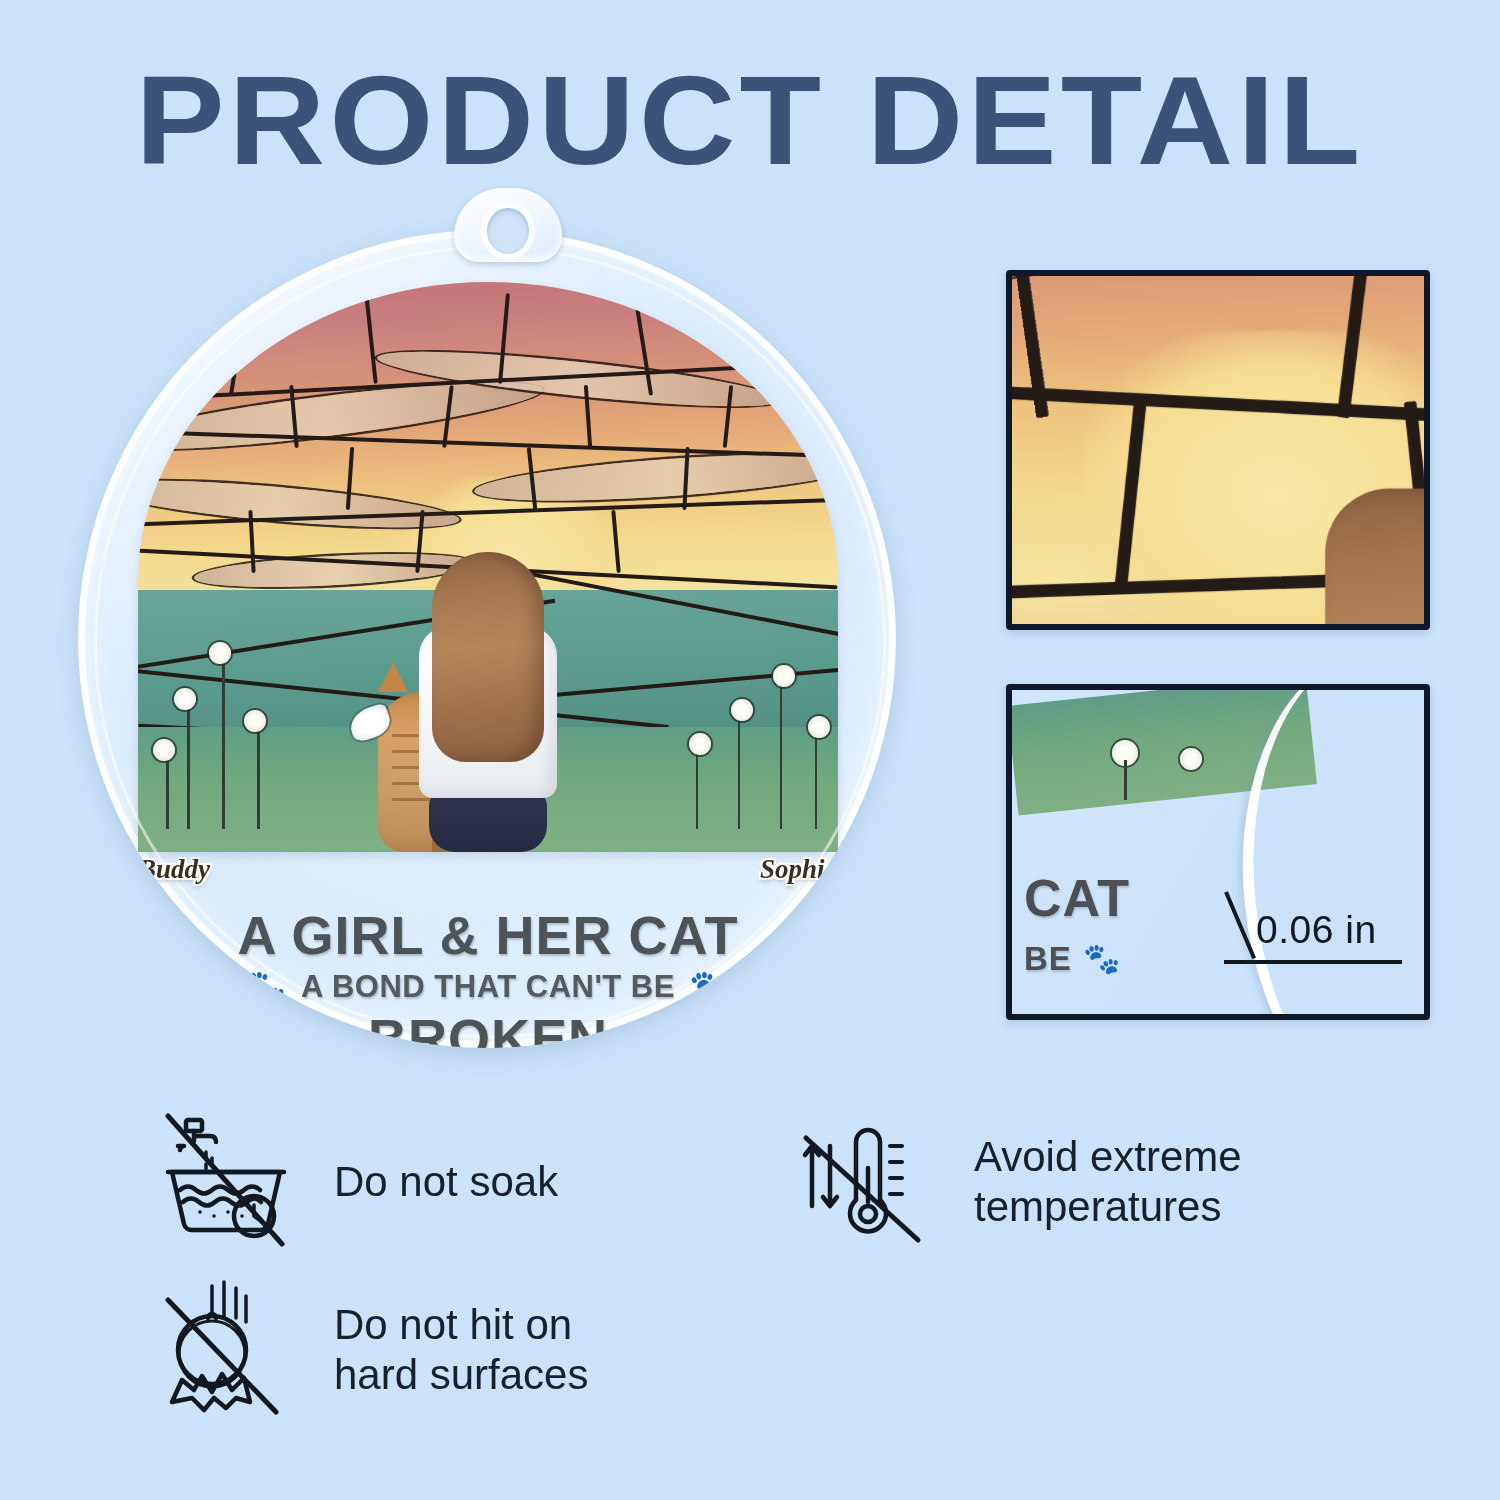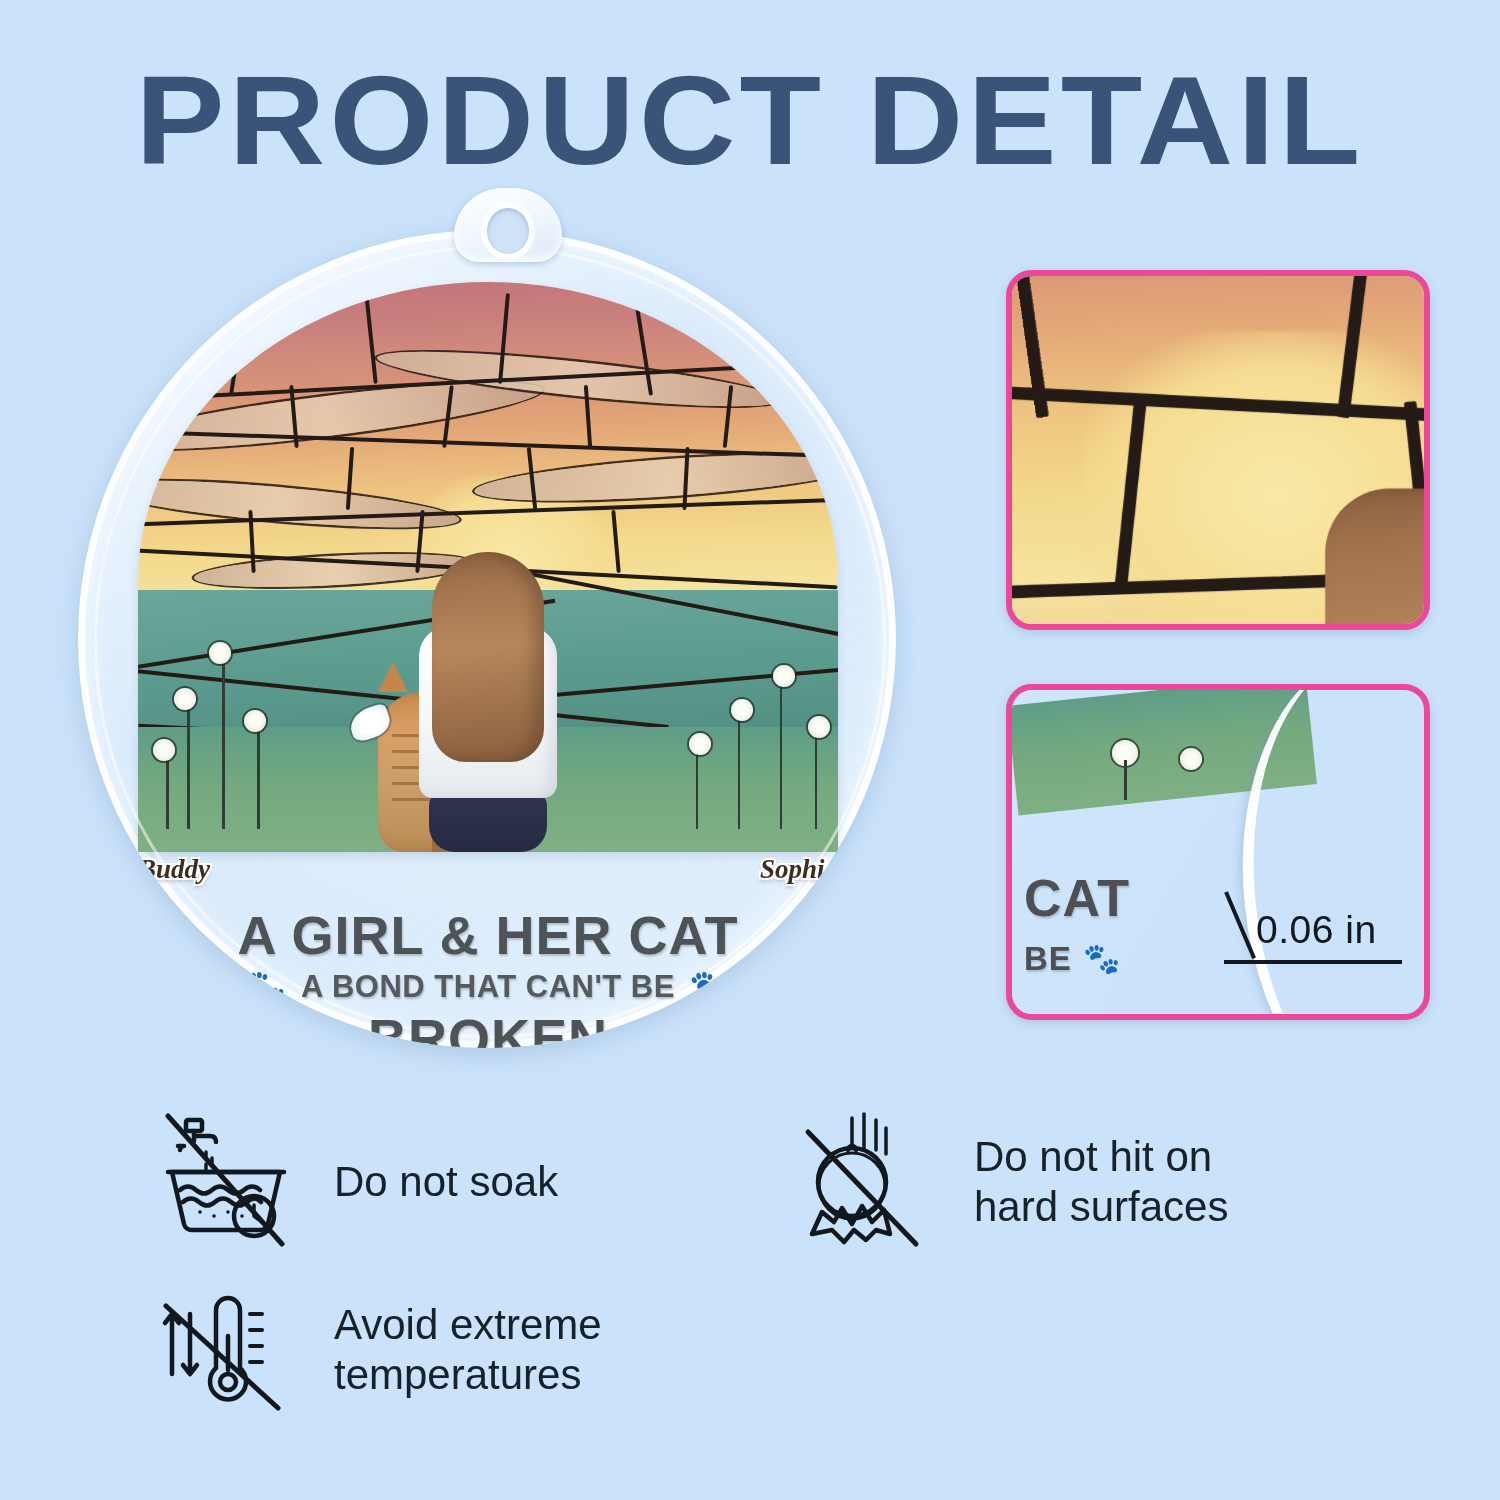--- a/index.html
+++ b/index.html
@@ -185,22 +185,22 @@
   .q-line2{
     font-size:31px;letter-spacing:.5px;margin-top:6px;color:#545a5e;
     display:flex;align-items:center;justify-content:center;gap:14px;
   }
   .q-line3{font-size:54px;letter-spacing:1px;margin-top:2px;color:#4e5357;}
   .paw{display:inline-block;font-size:34px;line-height:1;color:#5b6166;text-shadow:none;}
 
   
   .callout{
     position:absolute;
-    border:6px solid #ec4899;
-    border-radius:26px;
+    border:6px solid #0f172a;
+    border-radius:4px;
     overflow:hidden;
     background:#cae2fa;
     box-shadow:0 3px 10px rgba(90,125,165,.25);
   }
   #callout-closeup{left:1006px;top:270px;width:412px;height:348px;}
   #callout-thickness{left:1006px;top:684px;width:412px;height:324px;}
 
   .zoom-art{position:absolute;left:-240px;top:-190px;width:900px;height:760px;transform:scale(1.15);transform-origin:0 0;}
 
   .thk-art{position:absolute;left:-300px;top:-470px;width:900px;height:760px;}
@@ -424,43 +424,43 @@
           <line x1="18" y1="4" x2="132" y2="132" stroke-width="5"></line>
         </svg>
       </span>
       <span class="care-label">Do not soak</span>
     </div>
 
 
     <div class="care-item">
       <span class="care-icon">
         <svg viewBox="0 0 150 140" width="150" height="140" fill="none" stroke="#111820" stroke-width="4.5" stroke-linecap="round" stroke-linejoin="round">
-          <path d="M62 6 v26 M74 2 v34 M86 8 v30 M96 16 v26" stroke-width="3.5"></path>
-          <circle cx="62" cy="70" r="34"></circle>
-          <circle cx="62" cy="74" r="33" stroke-width="3"></circle>
-          <path d="M58 38 a4 4 0 1 1 8 0"></path>
-          <path d="M22 122 l10 -22 l12 10 l8 -14 l10 16 l10 -18 l10 16 l12 -12 l6 24 l-14 -4 l-10 10 l-12 -10 l-10 12 l-12 -12 Z"></path>
-          <line x1="18" y1="20" x2="126" y2="132" stroke-width="5"></line>
-        </svg>
-      </span>
-      <span class="care-label">Do not hit on
-hard surfaces</span>
-    </div>
-
-    <div class="care-item">
-      <span class="care-icon">
-        <svg viewBox="0 0 150 140" width="150" height="140" fill="none" stroke="#111820" stroke-width="4.5" stroke-linecap="round" stroke-linejoin="round">
           <path d="M22 34 v60 M22 34 l-7 9 M22 34 l7 9"></path>
           <path d="M40 34 v60 M40 94 l-7 -9 M40 94 l7 -9"></path>
           <path d="M66 30 a12 12 0 0 1 24 0 v58 a18 18 0 1 1 -24 0 Z"></path>
           <path d="M78 56 v34"></path>
           <circle cx="78" cy="102" r="8"></circle>
           <path d="M100 34 h12 M100 50 h12 M100 66 h12 M100 82 h12" stroke-width="4"></path>
           <line x1="16" y1="26" x2="128" y2="128" stroke-width="5"></line>
         </svg>
       </span>
       <span class="care-label">Avoid extreme
 temperatures</span>
     </div>
 
+    <div class="care-item">
+      <span class="care-icon">
+        <svg viewBox="0 0 150 140" width="150" height="140" fill="none" stroke="#111820" stroke-width="4.5" stroke-linecap="round" stroke-linejoin="round">
+          <path d="M62 6 v26 M74 2 v34 M86 8 v30 M96 16 v26" stroke-width="3.5"></path>
+          <circle cx="62" cy="70" r="34"></circle>
+          <circle cx="62" cy="74" r="33" stroke-width="3"></circle>
+          <path d="M58 38 a4 4 0 1 1 8 0"></path>
+          <path d="M22 122 l10 -22 l12 10 l8 -14 l10 16 l10 -18 l10 16 l12 -12 l6 24 l-14 -4 l-10 10 l-12 -10 l-10 12 l-12 -12 Z"></path>
+          <line x1="18" y1="20" x2="126" y2="132" stroke-width="5"></line>
+        </svg>
+      </span>
+      <span class="care-label">Do not hit on
+hard surfaces</span>
+    </div>
+
   </div>
 
 </div>
 
 </body></html>

